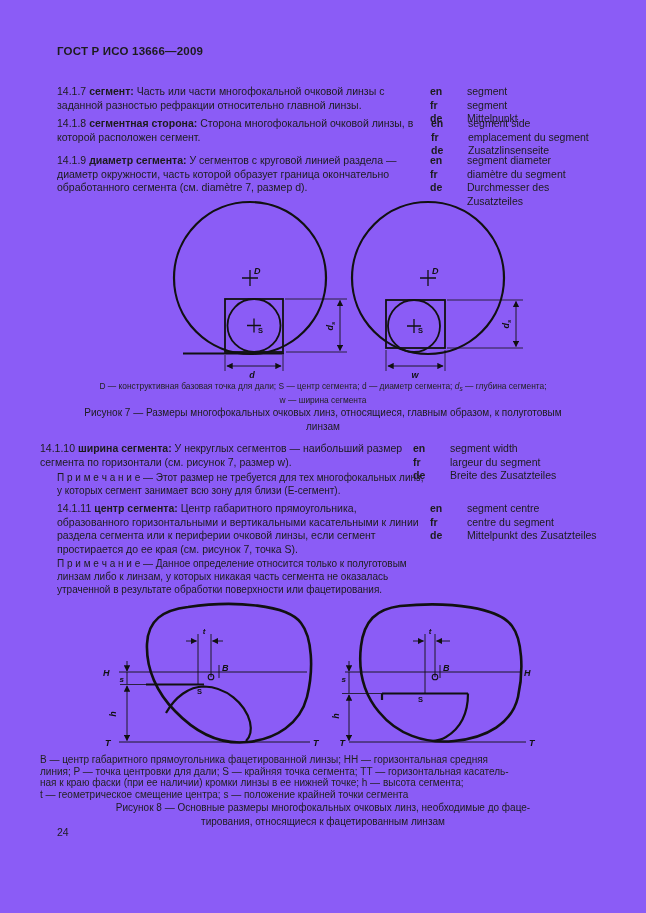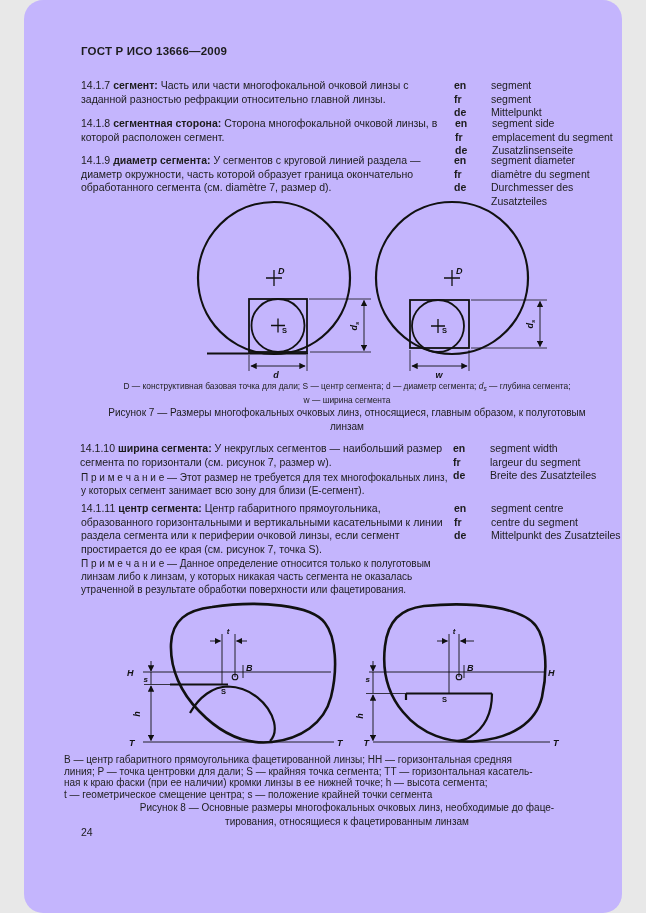--- a/index.html
+++ b/index.html
@@ -1,17 +1,17 @@
 <!DOCTYPE html>
 <html><head>
 <meta charset="utf-8">
 <style>
   html,body{margin:0;padding:0;background:#e8e8e8;}
-  .page{position:relative;width:598px;height:913px;background:#c4b5fd;margin:0 auto;
-        font-family:"Liberation Sans",sans-serif;color:#1c1c1c;overflow:hidden;border-radius:19px;}
+  .page{position:relative;width:646px;height:913px;background:#8b5cf6;margin:0 auto;
+        font-family:"Liberation Sans",sans-serif;color:#1c1c1c;overflow:hidden;}
   .abs{position:absolute;}
   .doc-header{font-weight:bold;font-size:11.5px;letter-spacing:.2px;}
   .term-row{display:flex;width:549px;font-size:10.5px;line-height:13.5px;}
   .def{width:368px;}
   .def .term-title{font-weight:bold;}
   .langs{margin-left:auto;width:176px;}
   .lang-row{display:flex;}
   .lang-code{width:37px;font-weight:bold;}
   .lang-term{flex:1;}
   .note{font-size:10px;line-height:13px;width:372px;}
@@ -30,21 +30,21 @@
   .dimSub{font-size:6px;font-style:italic;}
   .stroke{stroke:#111;fill:none;}
 </style>
 </head>
 <body>
 
 <div class="page">
 
   <div class="abs doc-header" style="left:57px;top:45px;">ГОСТ Р ИСО 13666—2009</div>
 
-  <div class="abs term-row" style="left:57px;top:79px;">
+  <div class="abs term-row" style="left:57px;top:85px;">
     <div class="def">
       <span>14.1.7</span>
       <span class="term-title">сегмент:</span>
       <span>Часть или части многофокальной очковой линзы с заданной разностью рефракции относительно главной линзы.</span>
     </div>
     <div class="langs">
       <div class="lang-row">
           <span class="lang-code">en</span>
           <span class="lang-term">segment</span>
         </div>
@@ -143,21 +143,21 @@
   <div class="abs legend" style="left:40px;top:381px;">
     <span>D — конструктивная базовая точка для дали; S — центр сегмента; d — диаметр сегмента; </span><i>d</i><span class="sub"><i>s</i></span><span> — глубина сегмента;</span><br>
     <span>w — ширина сегмента</span>
   </div>
 
   <div class="abs caption" style="left:40px;top:406px;">
     <div>Рисунок 7 — Размеры многофокальных очковых линз, относящиеся, главным образом, к полуготовым</div>
     <div>линзам</div>
   </div>
 
-  <div class="abs term-row" style="left:56px;top:442px;">
+  <div class="abs term-row" style="left:40px;top:442px;">
     <div class="def">
       <span>14.1.10</span>
       <span class="term-title">ширина сегмента:</span>
       <span>У некруглых сегментов — наибольший размер сегмента по горизонтали (см. рисунок 7, размер w).</span>
     </div>
     <div class="langs">
       <div class="lang-row">
           <span class="lang-code">en</span>
           <span class="lang-term">segment width</span>
         </div>

